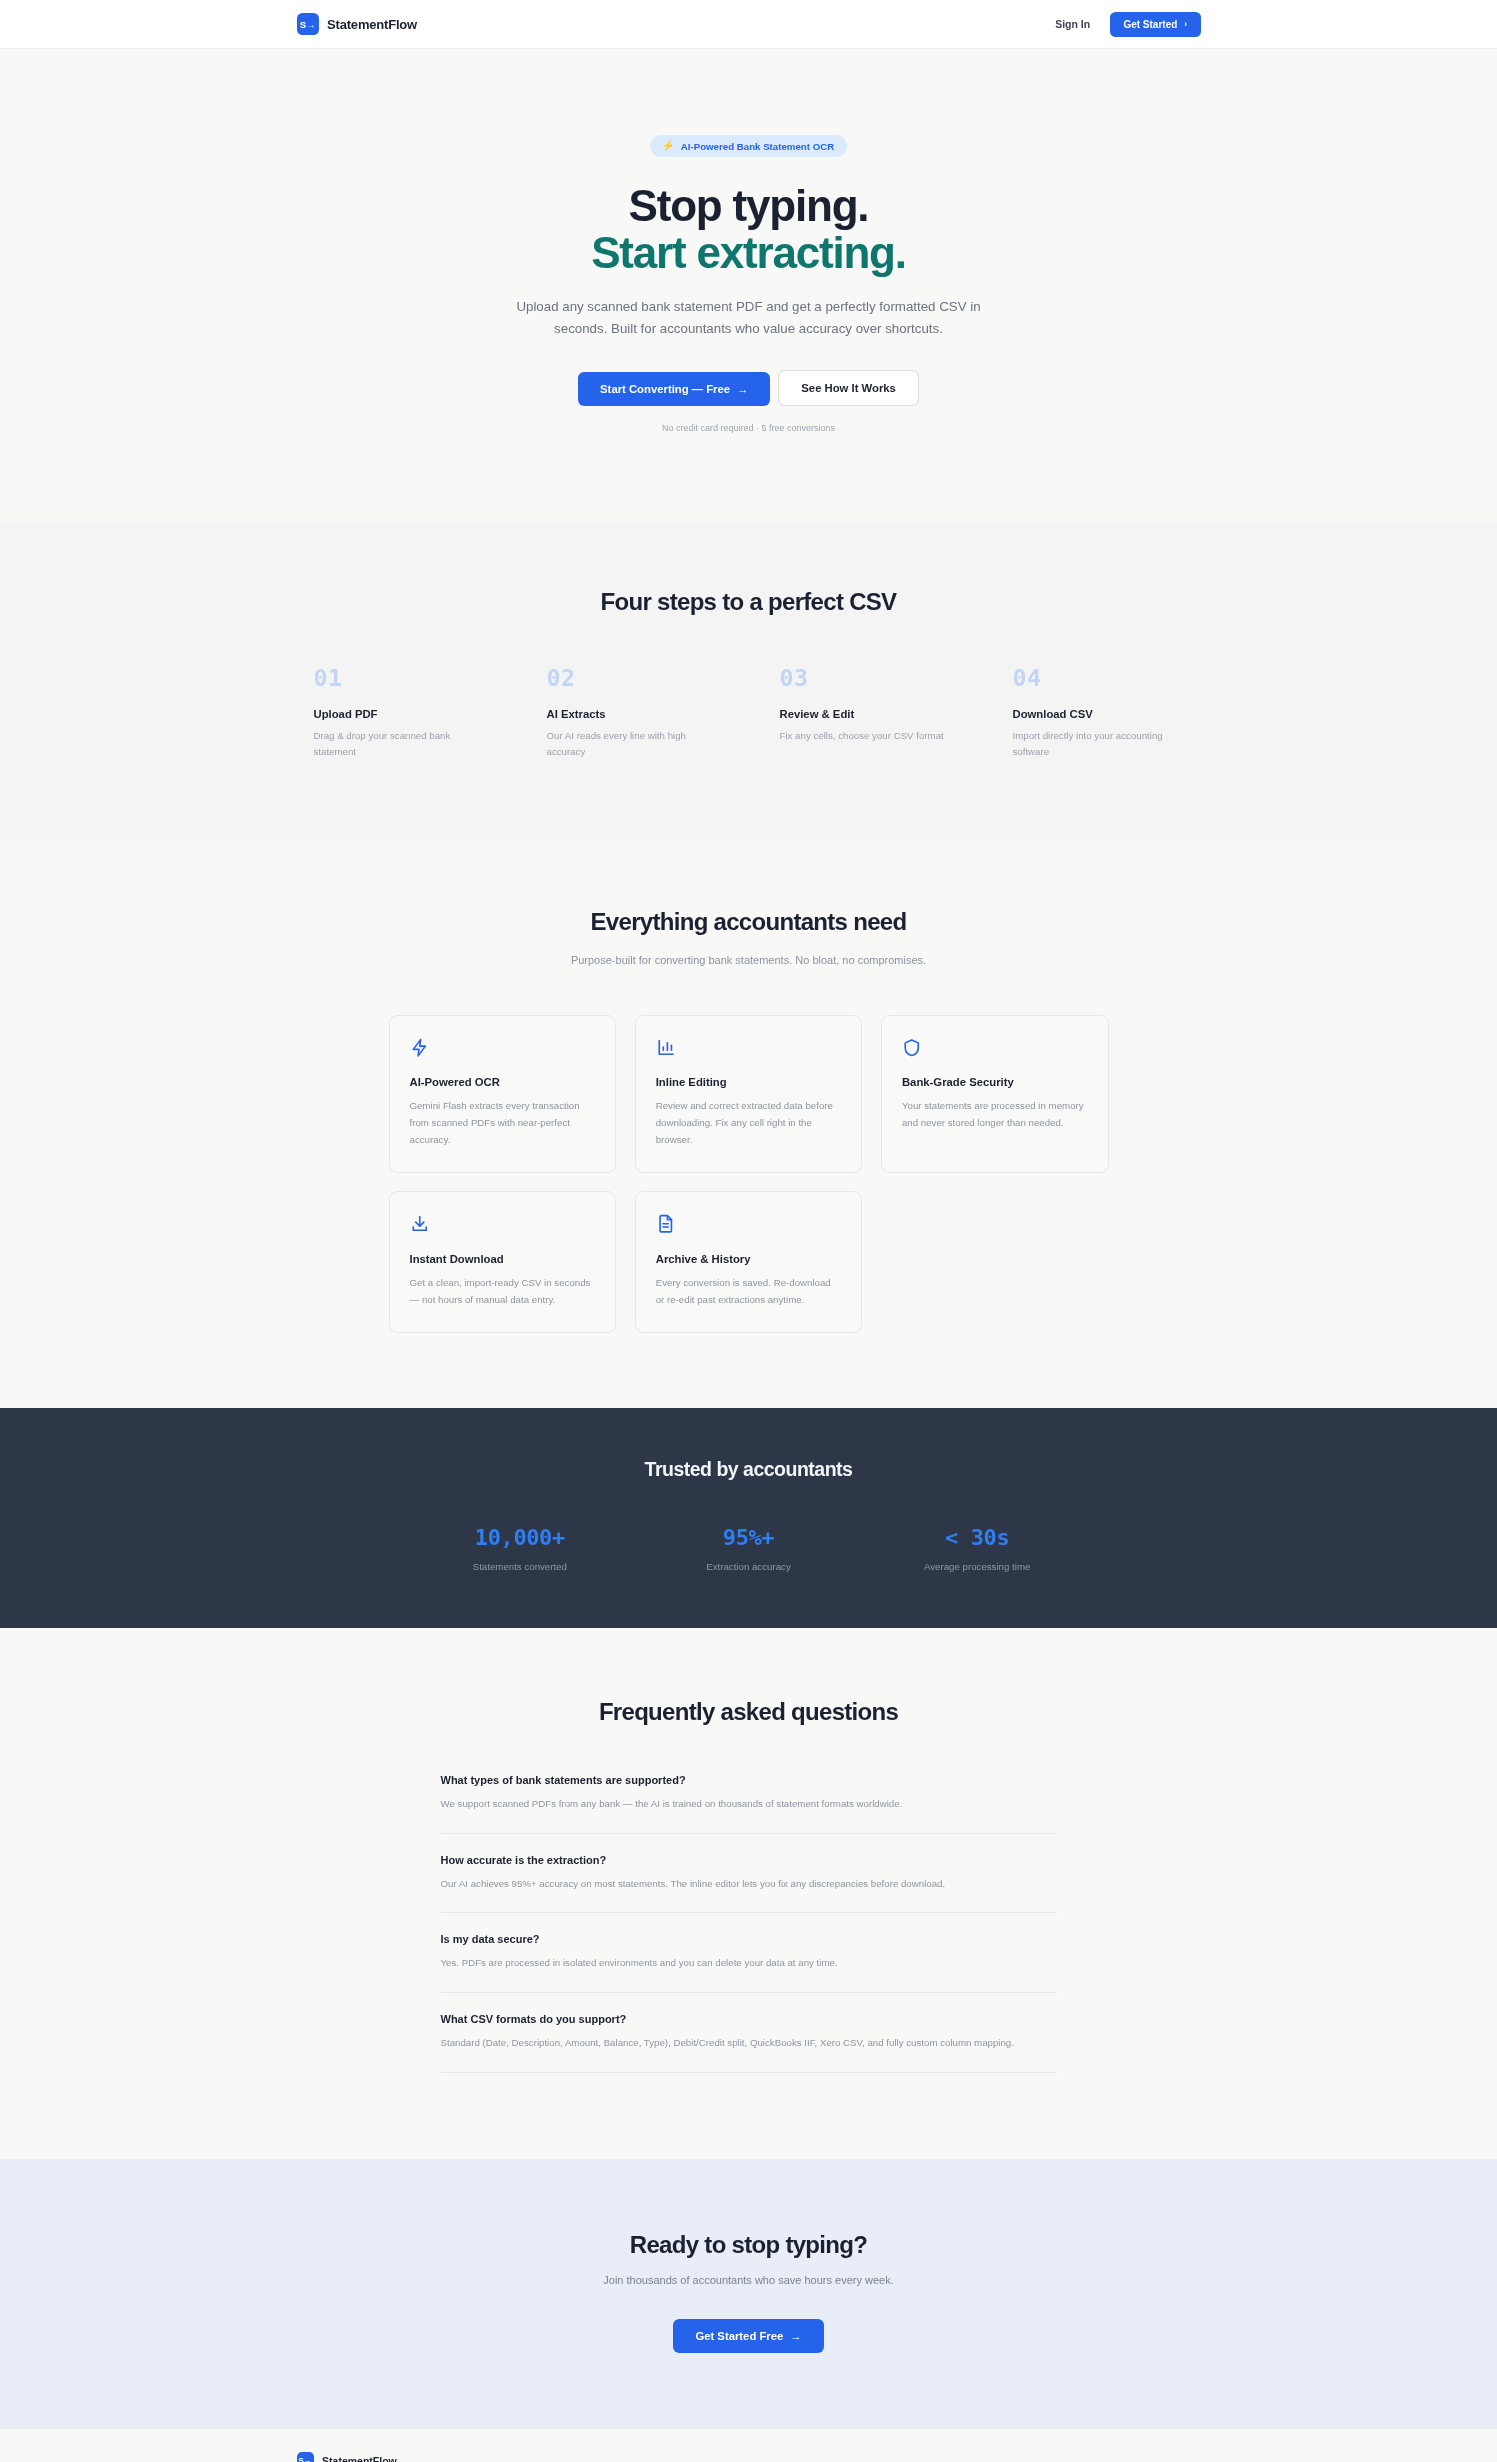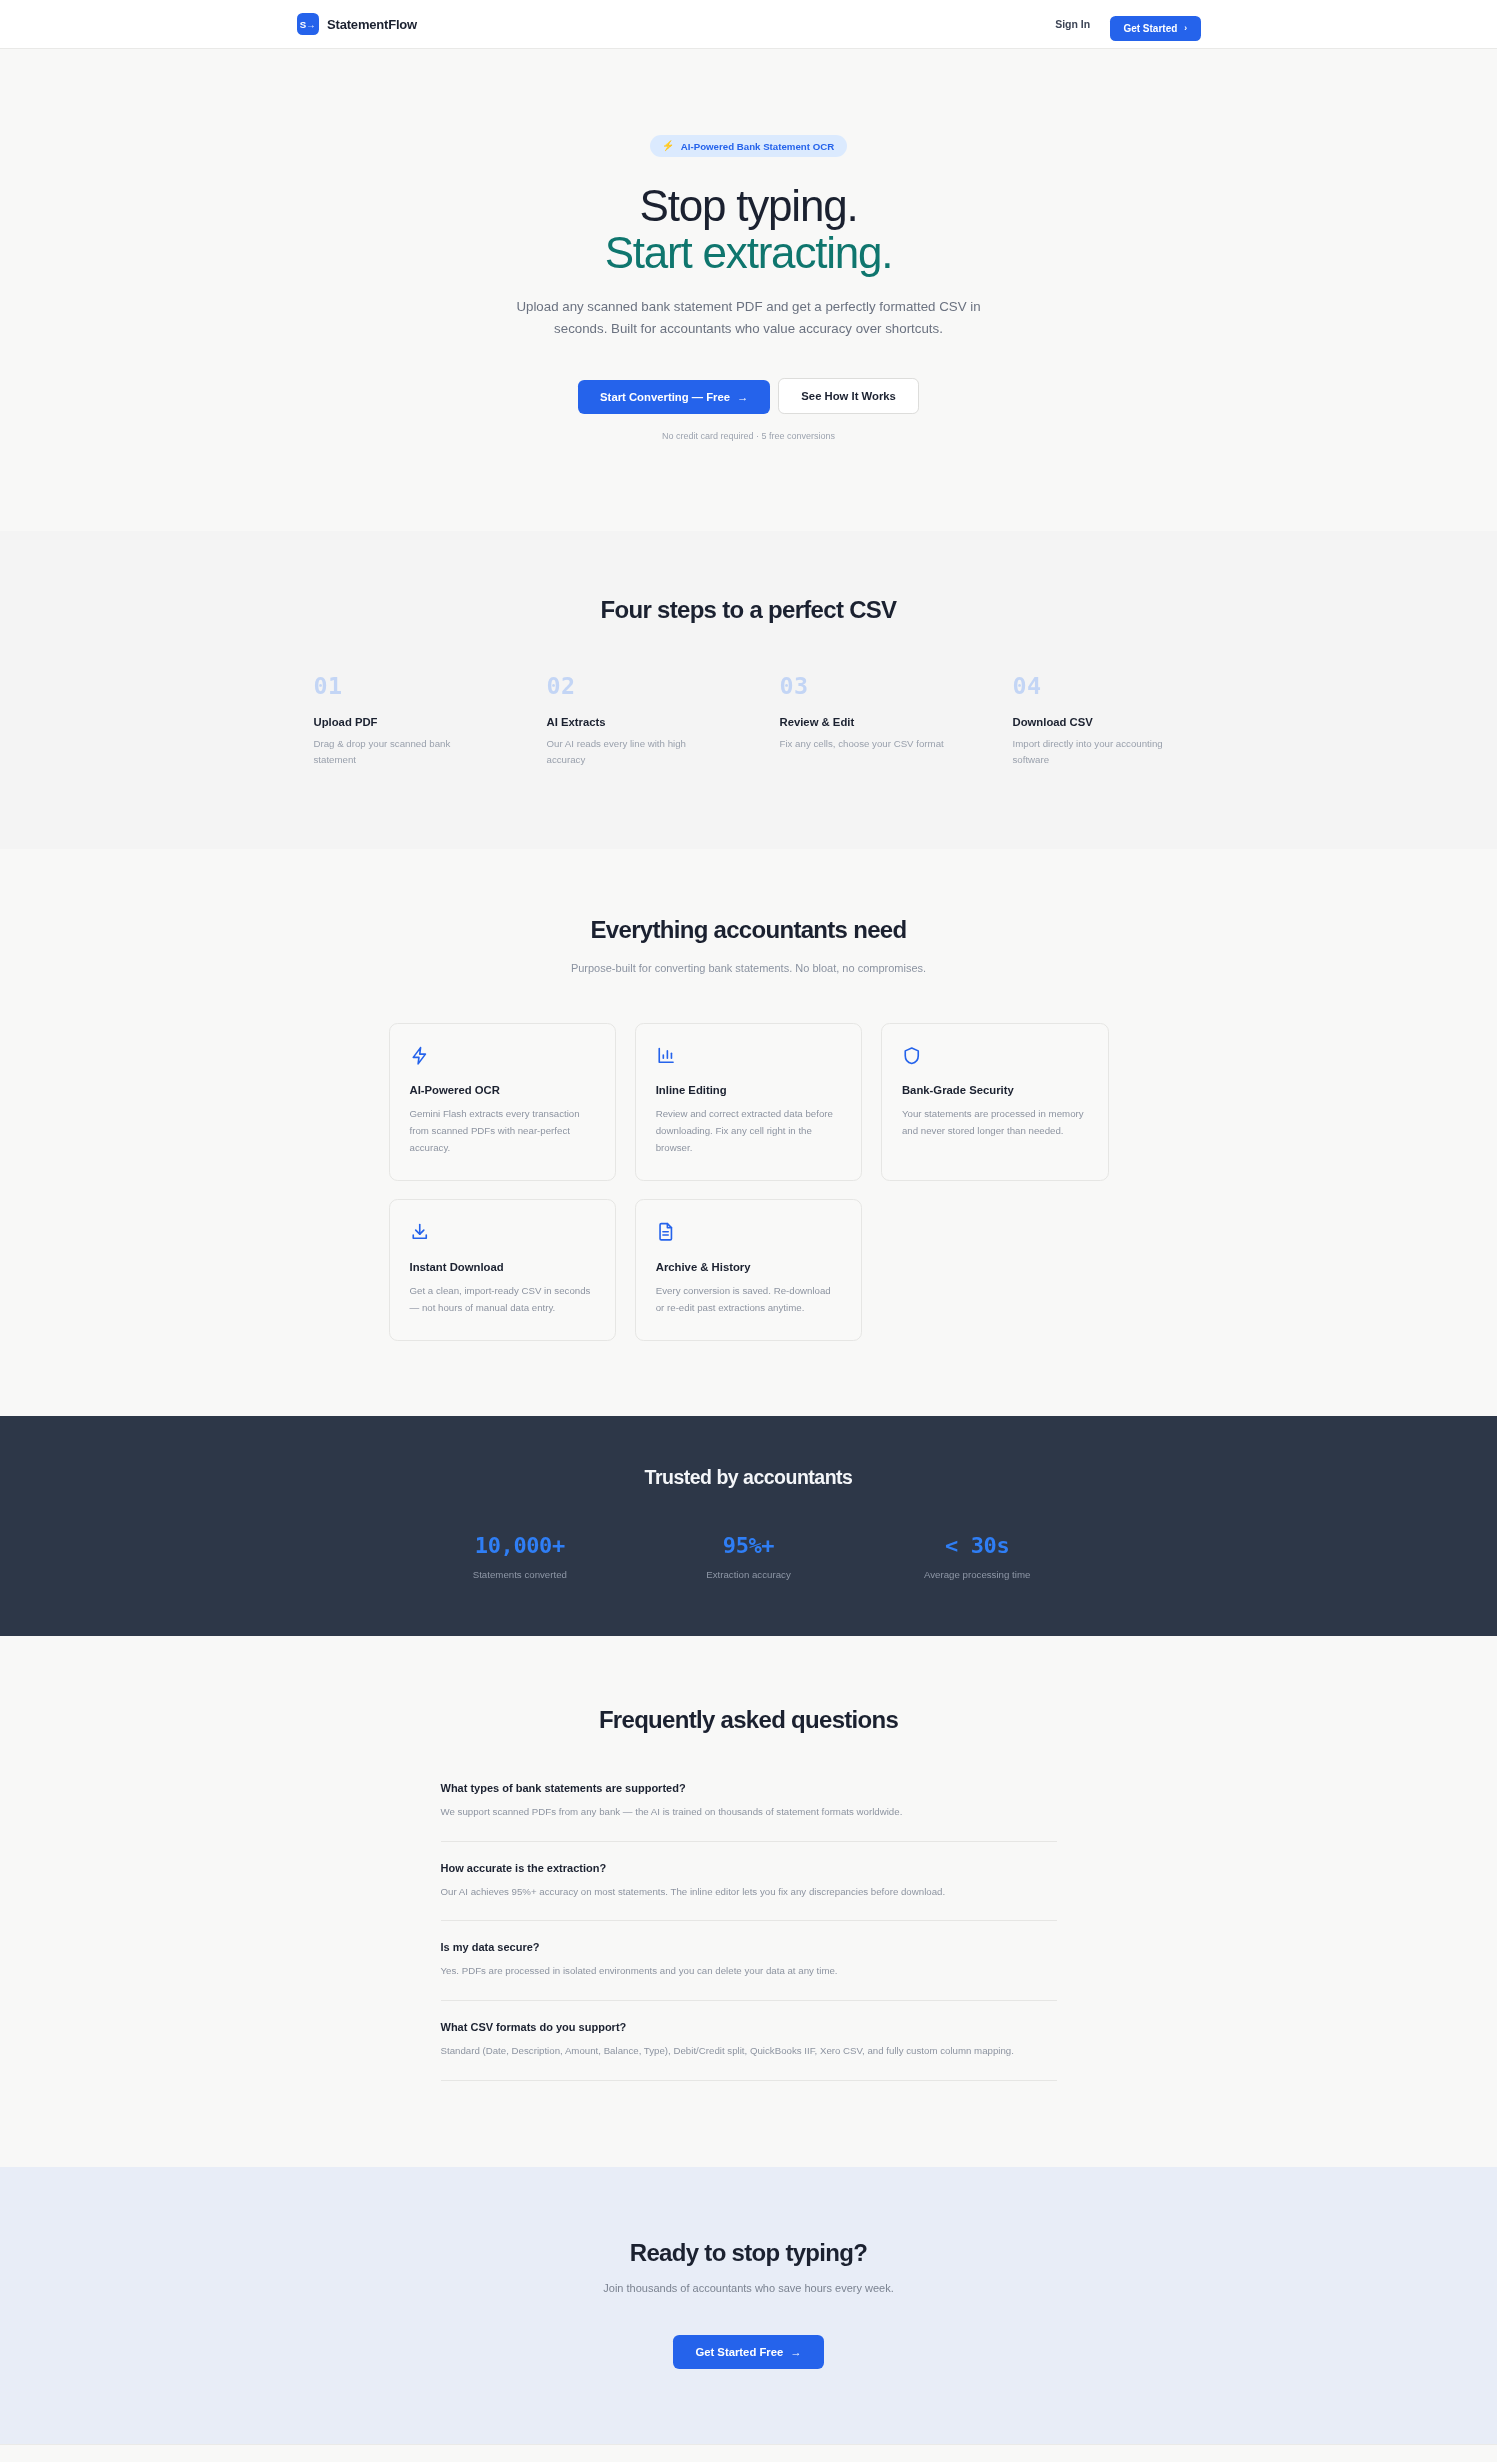--- a/index.html
+++ b/index.html
@@ -44,21 +44,20 @@
   .link-signin {
     font-size: 10.5px; font-weight: 600; color: #3c4455;
     text-decoration: none; cursor: pointer;
   }
   .btn {
     display: inline-flex; align-items: center; justify-content: center;
     gap: 7px;
     border: none; cursor: pointer;
     font-family: inherit;
     white-space: nowrap;
-    margin-top: 8px;
   }
   .btn-primary-sm {
     background: #2563eb; color: #ffffff;
     font-size: 10px; font-weight: 700;
     padding: 7px 13.3px; border-radius: 5.5px;
   }
   .btn-primary-sm .chev { font-size: 8.6px; font-weight: 700; }
 
   
   .hero {
@@ -74,21 +73,21 @@
     font-size: 9.7px; font-weight: 700;
     padding: 5.5px 12.5px;
     border-radius: 779px;
     cursor: default;
   }
   .badge-pill .spark { font-size: 10px; line-height: 1; }
   .hero-title {
     margin: 25px 0 0;
     font-size: 44px;
     line-height: 1.07;
-    font-weight: 400;
+    font-weight: 700;
     letter-spacing: -1.2px;
     color: #1b2130;
   }
   .hero-title .accent { color: #0f766e; display: block; }
   .hero-sub {
     margin: 20px auto 0;
     max-width: 515px;
     font-size: 13.3px;
     line-height: 1.62;
     color: #6b7280;

